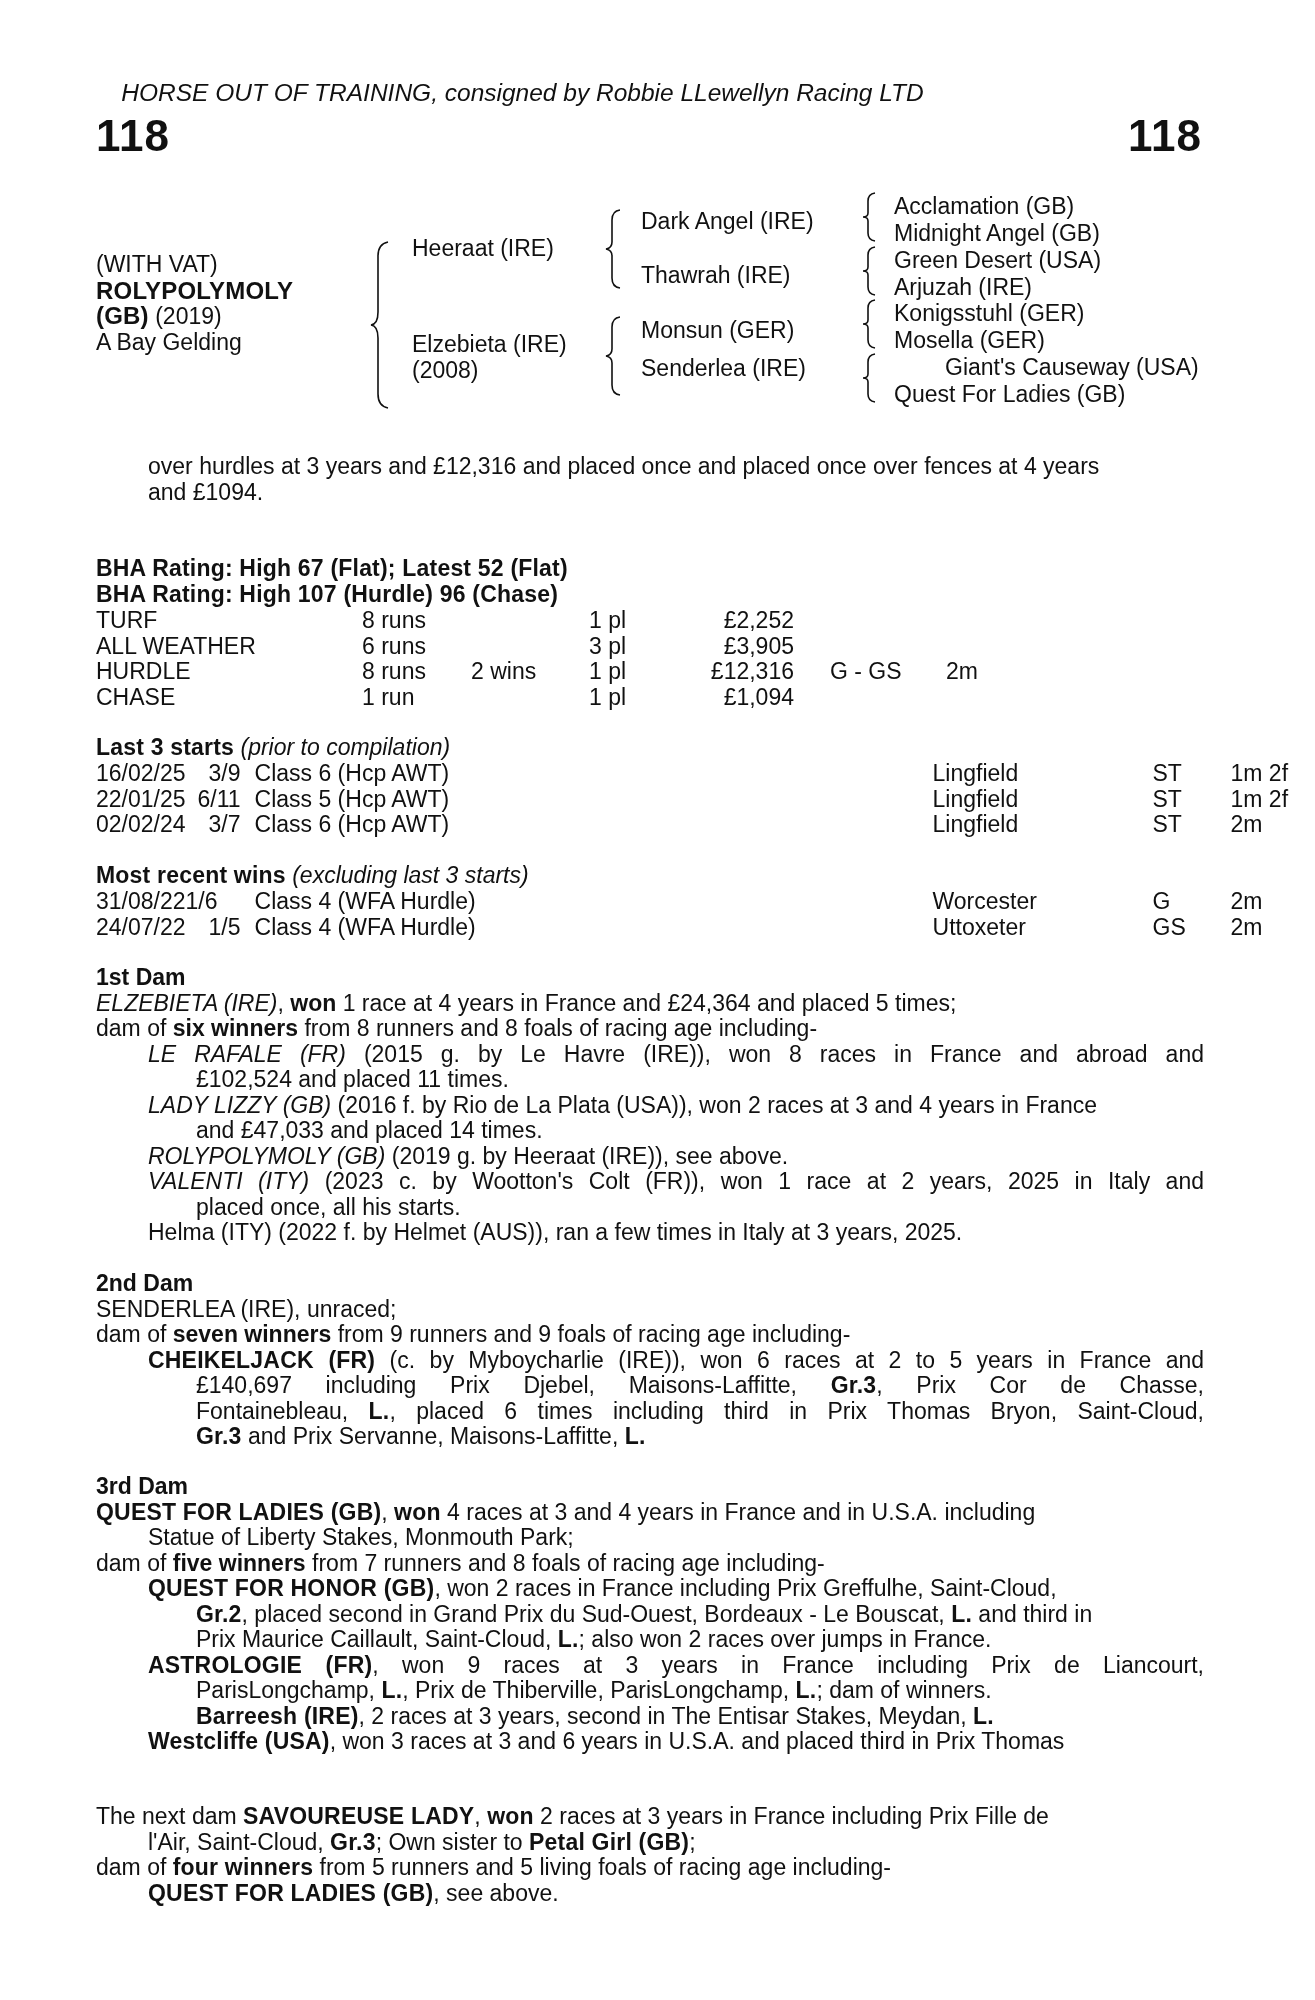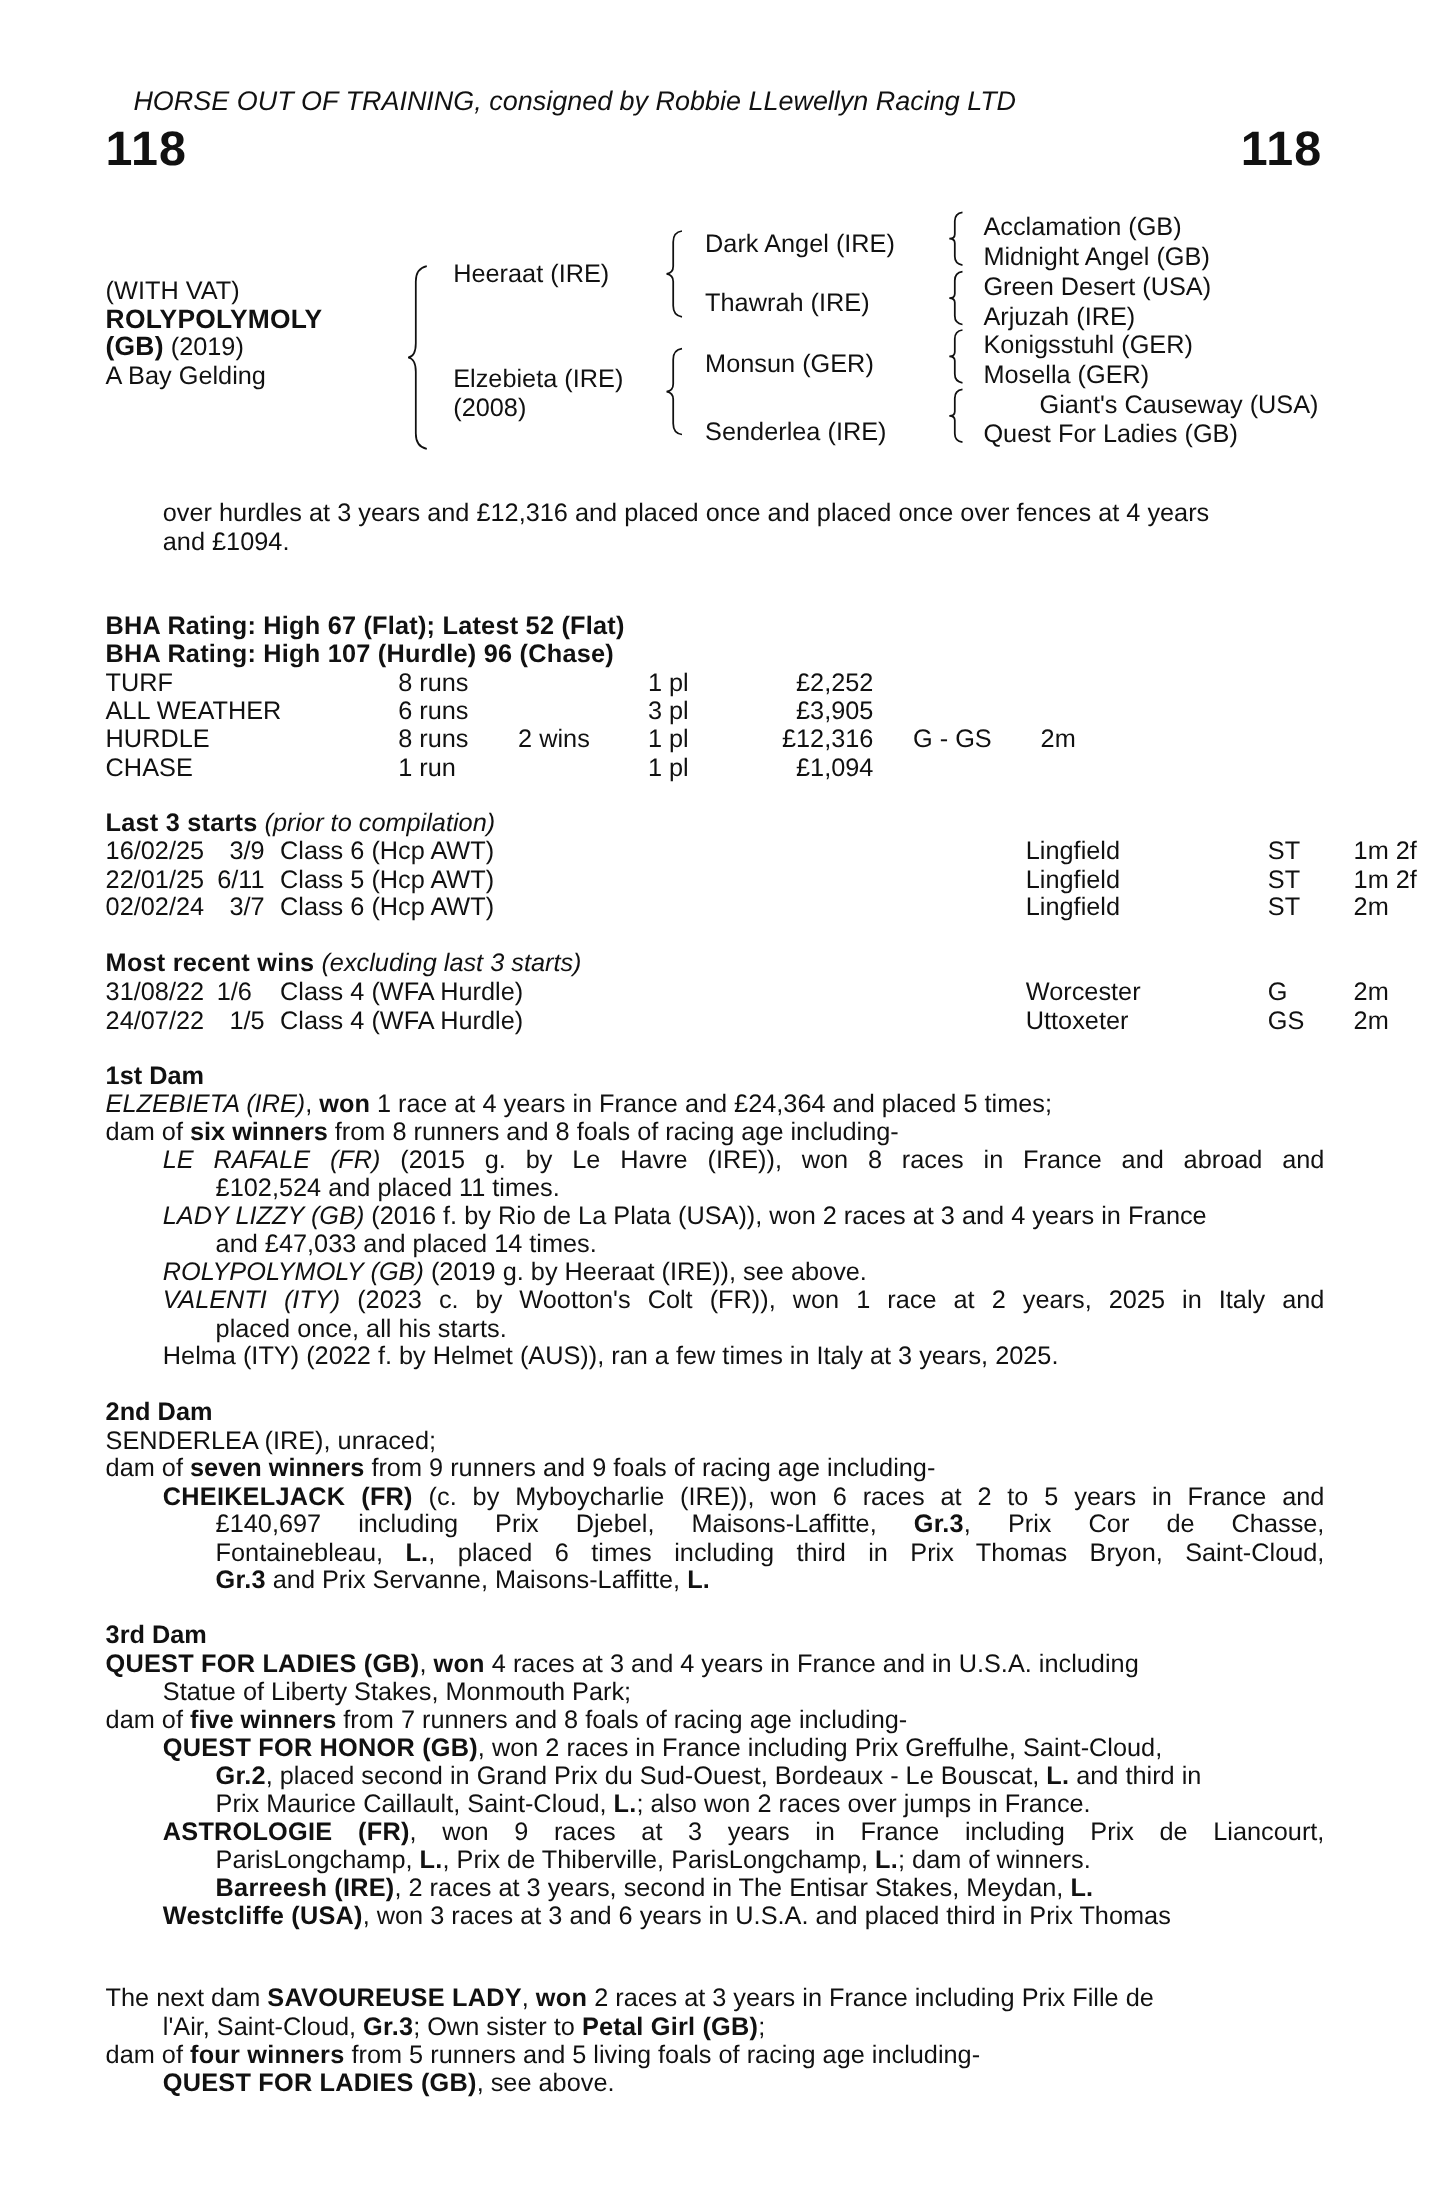--- a/index.html
+++ b/index.html
@@ -60,21 +60,21 @@
   <svg class="brace" style="left:605px; top:208px;" width="18" height="82">
       <path d="M15 2 Q7 3 7 12 L7 34 Q7 40 1 41 Q7 42 7 48 L7 70 Q7 79 15 80"></path>
     </svg>
   <svg class="brace" style="left:605px; top:315px;" width="18" height="82">
       <path d="M15 2 Q7 3 7 12 L7 34 Q7 40 1 41 Q7 42 7 48 L7 70 Q7 79 15 80"></path>
     </svg>
 
   <div class="ped" style="left:641px; top:209px;">Dark Angel (IRE)</div>
   <div class="ped" style="left:641px; top:263px;">Thawrah (IRE)</div>
   <div class="ped" style="left:641px; top:318px;">Monsun (GER)</div>
-  <div class="ped" style="left:641px; top:380px;">Senderlea (IRE)</div>
+  <div class="ped" style="left:641px; top:356px;">Senderlea (IRE)</div>
 
   <svg class="brace" style="left:862px; top:191px;" width="16" height="52">
       <path d="M13 2 Q6 3 6 10 L6 22 Q6 26 1 26 Q6 26 6 30 L6 42 Q6 49 13 50"></path>
     </svg>
   <svg class="brace" style="left:862px; top:245px;" width="16" height="52">
       <path d="M13 2 Q6 3 6 10 L6 22 Q6 26 1 26 Q6 26 6 30 L6 42 Q6 49 13 50"></path>
     </svg>
   <svg class="brace" style="left:862px; top:298px;" width="16" height="52">
       <path d="M13 2 Q6 3 6 10 L6 22 Q6 26 1 26 Q6 26 6 30 L6 42 Q6 49 13 50"></path>
     </svg>
@@ -173,21 +173,21 @@
     </tbody>
 </table>
 
 <div class="para" style="top:863px;">
   <span class="heavy">Most recent wins</span> <span class="it">(excluding last 3 starts)</span>
 </div>
 <table class="stats" style="top:889px;">
   <tbody id="wins-body">
       <tr>
         <td style="width: 85px; min-width: 85px; text-align: left;">31/08/22</td>
-        <td style="width: 55px; min-width: 55px; text-align: center;">1/6</td>
+        <td style="width: 55px; min-width: 55px; text-align: left;">1/6</td>
         <td style="width: 678px; min-width: 678px; text-align: left; padding-left: 14px;">Class 4 (WFA Hurdle)</td>
         <td style="width: 220px; min-width: 220px; text-align: left;">Worcester</td>
         <td style="width: 78px; min-width: 78px; text-align: left;">G</td>
         <td style="width: 80px; min-width: 80px; text-align: left;">2m</td>
       </tr>
       <tr>
         <td style="width: 85px; min-width: 85px; text-align: left;">24/07/22</td>
         <td style="width: 55px; min-width: 55px; text-align: right;">1/5</td>
         <td style="width: 678px; min-width: 678px; text-align: left; padding-left: 14px;">Class 4 (WFA Hurdle)</td>
         <td style="width: 220px; min-width: 220px; text-align: left;">Uttoxeter</td>

